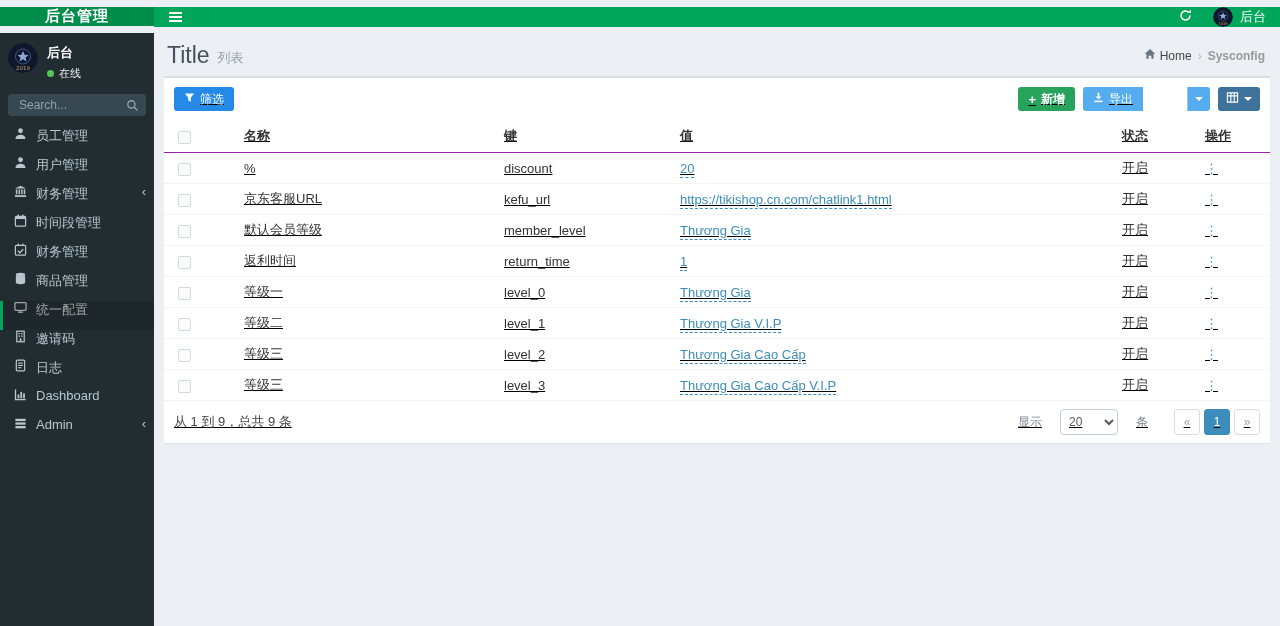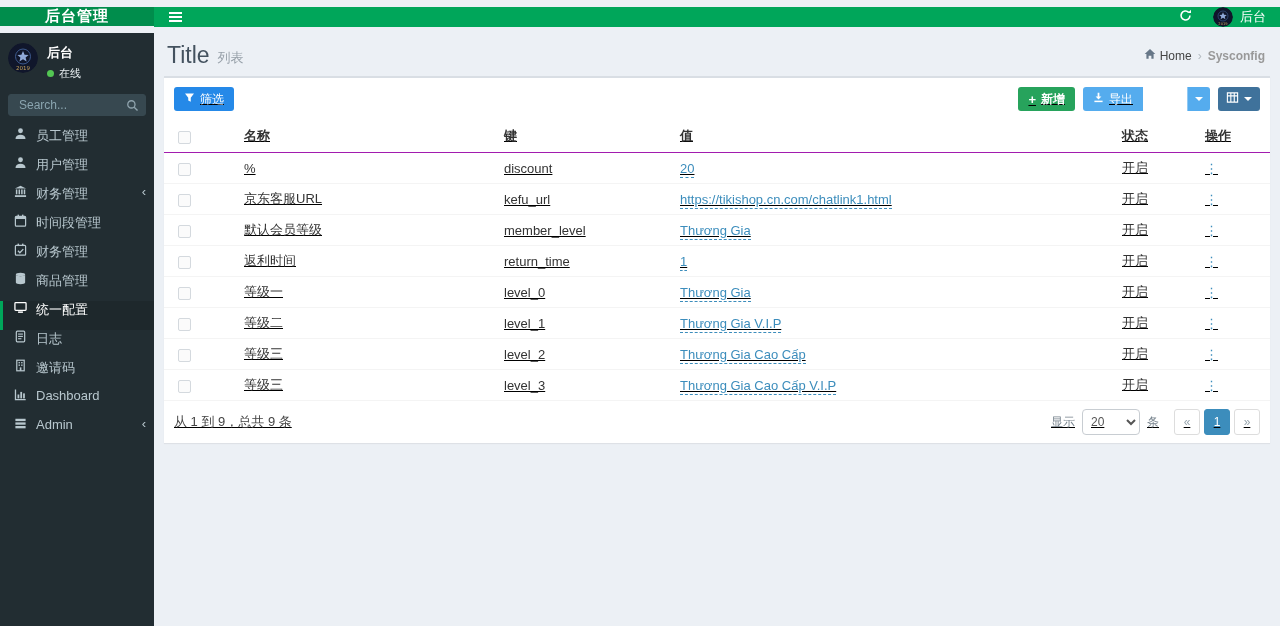--- a/index.html
+++ b/index.html
@@ -45,21 +45,21 @@
     font-family:"Liberation Sans", sans-serif;
   }
   .search-wrap input::placeholder { color:#8aa4af; }
   .search-wrap .mag { position:absolute; right:7px; top:4px; }
   .menu-label { font-size:11px; color:#4b646f; padding:11px 9px 5px; }
   ul.menu { list-style:none; margin:0; padding:0; }
   ul.menu li {
     display:flex; height:29px; padding:0 8px 0 10px;
     font-size:13px; color:var(--sidebar_text); border-left:3px solid transparent; cursor:pointer;
   }
-  ul.menu li.active { background:var(--sidebar_active_bg); color:#ffffff; border-left-color:var(--navbar_green); }
+  ul.menu li.active { background:var(--sidebar_active_bg); color:#a3a3a3; border-left-color:var(--navbar_green); }
   ul.menu li .mi { width:15px; margin-right:8px; display:inline-flex; justify-content:center; }
   ul.menu li .chev { margin-left:auto; font-size:13px; line-height:1; color:inherit; }
 
   
   .main { margin-left:154px; height:625px; display:flex; flex-direction:column; background:var(--content_bg); }
   .content-header { display:flex; align-items:center; padding:9px 15px 7px 13px; }
   .page-title { font-size:23px; color:#44525f; }
   .page-sub { font-size:13px; color:#97a0a9; margin-left:8px; position:relative; top:2px; }
   .breadcrumb { margin-left:auto; display:flex; align-items:center; gap:6px; font-size:12px; }
   .breadcrumb .bc-home { color:#444; display:flex; align-items:center; gap:4px; cursor:pointer; }
@@ -91,21 +91,21 @@
   table.grid td { padding:6px 8px; border-top:1px solid #f4f4f4; overflow:hidden; white-space:nowrap; text-overflow:ellipsis; }
   .cb-cell { padding-left:14px !important; }
   input[type=checkbox] {
     -webkit-appearance:none; appearance:none; width:13px; height:13px; margin:0;
     border:1px solid #d4d9de; border-radius:2px; background:#fbfbfb; cursor:pointer; vertical-align:middle;
   }
   a.val { color:var(--link_blue); text-decoration:none; border-bottom:1px dashed var(--link_blue); padding-bottom:1px; cursor:pointer; }
   .ellipsis { color:var(--link_blue); font-size:13px; cursor:pointer; letter-spacing:0; }
 
   .box-footer { display:flex; align-items:center; padding:8px 10px; border-top:1px solid #f4f4f4; font-size:13px; color:#444; }
-  .pager-zone { margin-left:auto; display:flex; align-items:center; gap:7px; color:#7a8690; font-size:12px; }
+  .pager-zone { margin-left:auto; display:flex; align-items:center; gap:18px; color:#7a8690; font-size:12px; }
   select.per-page {
     height:26px; width:58px; border:1px solid #c8cdd2; border-radius:4px; font-size:12px; color:#555;
     background:#fff; padding:2px 4px; outline:none; font-family:"Liberation Sans", sans-serif;
   }
   .pager { display:flex; gap:4px; margin-left:8px; }
   .pg {
     min-width:26px; height:26px; border:1px solid #ddd; border-radius:3px; background:#fff;
     display:inline-flex; align-items:center; justify-content:center; font-size:12px; color:#9aa7b0; cursor:pointer;
   }
   .pg.active { background:var(--pager_active); border-color:var(--pager_active); color:#fff; }
@@ -256,40 +256,40 @@
             <svg width="13" height="13" viewBox="0 0 14 14" fill="currentColor">
               <rect x="1" y="1.8" width="12" height="8.2" rx=".8" fill="none" stroke="currentColor" stroke-width="1.4"></rect>
               <rect x="4.4" y="11.2" width="5.2" height="1.6"></rect>
             </svg>
           </span>
           <span>统一配置</span>
         </li>
         <li>
           <span class="mi">
             <svg width="13" height="13" viewBox="0 0 14 14" fill="currentColor">
-              <rect x="2.5" y="1.3" width="9" height="11.4" rx="1" fill="none" stroke="currentColor" stroke-width="1.3"></rect>
-              <rect x="4.4" y="3.8" width="5.2" height="1.2"></rect>
-              <rect x="4.4" y="6.3" width="5.2" height="1.2"></rect>
-              <rect x="4.4" y="8.8" width="3.6" height="1.2"></rect>
-            </svg>
-          </span>
-          <span>日志</span>
-        </li>
-        <li>
-          <span class="mi">
-            <svg width="13" height="13" viewBox="0 0 14 14" fill="currentColor">
               <rect x="3" y="1.3" width="8" height="11.4" fill="none" stroke="currentColor" stroke-width="1.3"></rect>
               <rect x="4.9" y="3.2" width="1.5" height="1.5"></rect>
               <rect x="7.7" y="3.2" width="1.5" height="1.5"></rect>
               <rect x="4.9" y="5.9" width="1.5" height="1.5"></rect>
               <rect x="7.7" y="5.9" width="1.5" height="1.5"></rect>
               <rect x="6.2" y="9" width="1.8" height="3.7"></rect>
             </svg>
           </span>
           <span>邀请码</span>
+        </li>
+        <li>
+          <span class="mi">
+            <svg width="13" height="13" viewBox="0 0 14 14" fill="currentColor">
+              <rect x="2.5" y="1.3" width="9" height="11.4" rx="1" fill="none" stroke="currentColor" stroke-width="1.3"></rect>
+              <rect x="4.4" y="3.8" width="5.2" height="1.2"></rect>
+              <rect x="4.4" y="6.3" width="5.2" height="1.2"></rect>
+              <rect x="4.4" y="8.8" width="3.6" height="1.2"></rect>
+            </svg>
+          </span>
+          <span>日志</span>
         </li>
         <li>
           <span class="mi">
             <svg width="13" height="13" viewBox="0 0 14 14" fill="currentColor">
               <path d="M1.6 1.5v11h11" fill="none" stroke="currentColor" stroke-width="1.4"></path>
               <rect x="3.8" y="7" width="1.9" height="4.2"></rect>
               <rect x="6.8" y="4.2" width="1.9" height="7"></rect>
               <rect x="9.8" y="5.8" width="1.9" height="5.4"></rect>
             </svg>
           </span>

